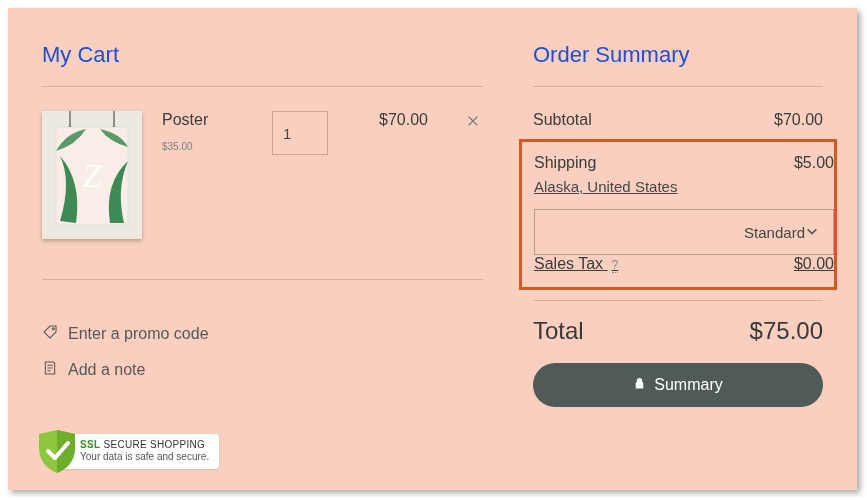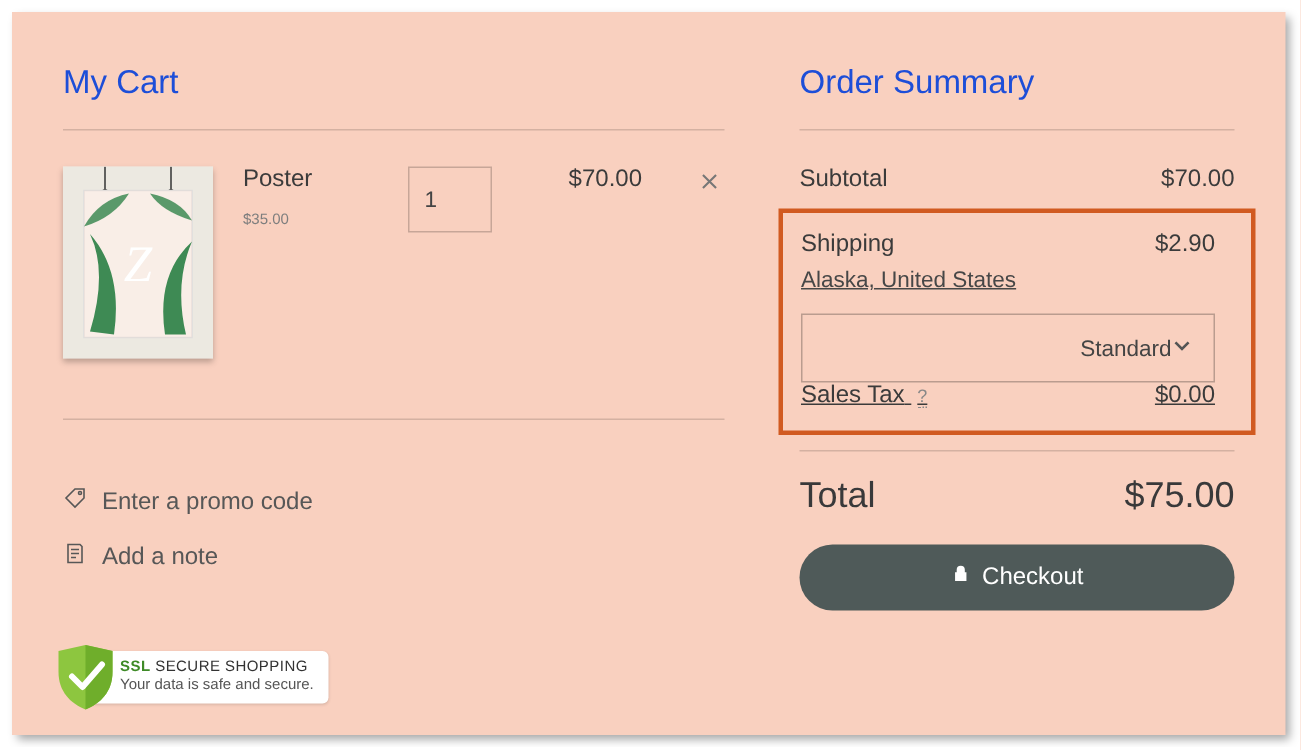--- a/index.html
+++ b/index.html
@@ -108,21 +108,21 @@
   
   .sum-row {
     display: flex;
     justify-content: space-between;
     font-size: 16px;
     color: #3b3b3b;
     margin-bottom: 6px;
   }
   .highlight-box {
     border: 3px solid #d15a21;
-    padding: 12px 24px 14px 12px;
+    padding: 12px 0 14px 12px;
     margin: 4px -14px 10px -14px;
   }
   .dest {
     font-size: 15px;
     color: #474747;
     text-decoration: underline;
     margin-bottom: 14px;
     display:inline-block;
   }
   .select {
@@ -264,21 +264,21 @@
     <hr class="hr">
 
     <div class="sum-row">
       <span>Subtotal</span>
       <span>$70.00</span>
     </div>
 
     <div class="highlight-box">
       <div class="sum-row">
         <span>Shipping</span>
-        <span>$2.90</span>
+        <span>$5.00</span>
       </div>
       <a class="dest">Alaska, United States</a>
       <div class="select">
         <span>Standard</span>
         <span>
           <svg viewBox="0 0 16 16">
               <path d="M3 6 L8 11 L13 6"></path>
             </svg>
         </span>
       </div>
@@ -297,21 +297,21 @@
       <span>Total</span>
       <span>$75.00</span>
     </div>
 
     <button class="checkout">
       <span>
         <svg viewBox="0 0 24 24">
             <path d="M7 10 V7 a5 5 0 0 1 10 0 V10 M5 10 H19 V21 H5 Z"></path>
           </svg>
       </span>
-      <span>Checkout</span>
+      <span>Summary</span>
     </button>
   </div>
 
   <div class="ssl">
     <span class="shield">
       <svg viewBox="0 0 42 46" width="42" height="46">
         <path d="M21 2 L39 6 V20 C39 33 31 41 21 45 C11 41 3 33 3 20 V6 Z" fill="#8dc63f"></path>
         <path d="M21 2 L39 6 V20 C39 33 31 41 21 45 V2 Z" fill="#6fae2b"></path>
         <path d="M12 23 L19 30 L32 15" stroke="#fff" stroke-width="4" fill="none" stroke-linecap="round" stroke-linejoin="round"></path>
       </svg>

